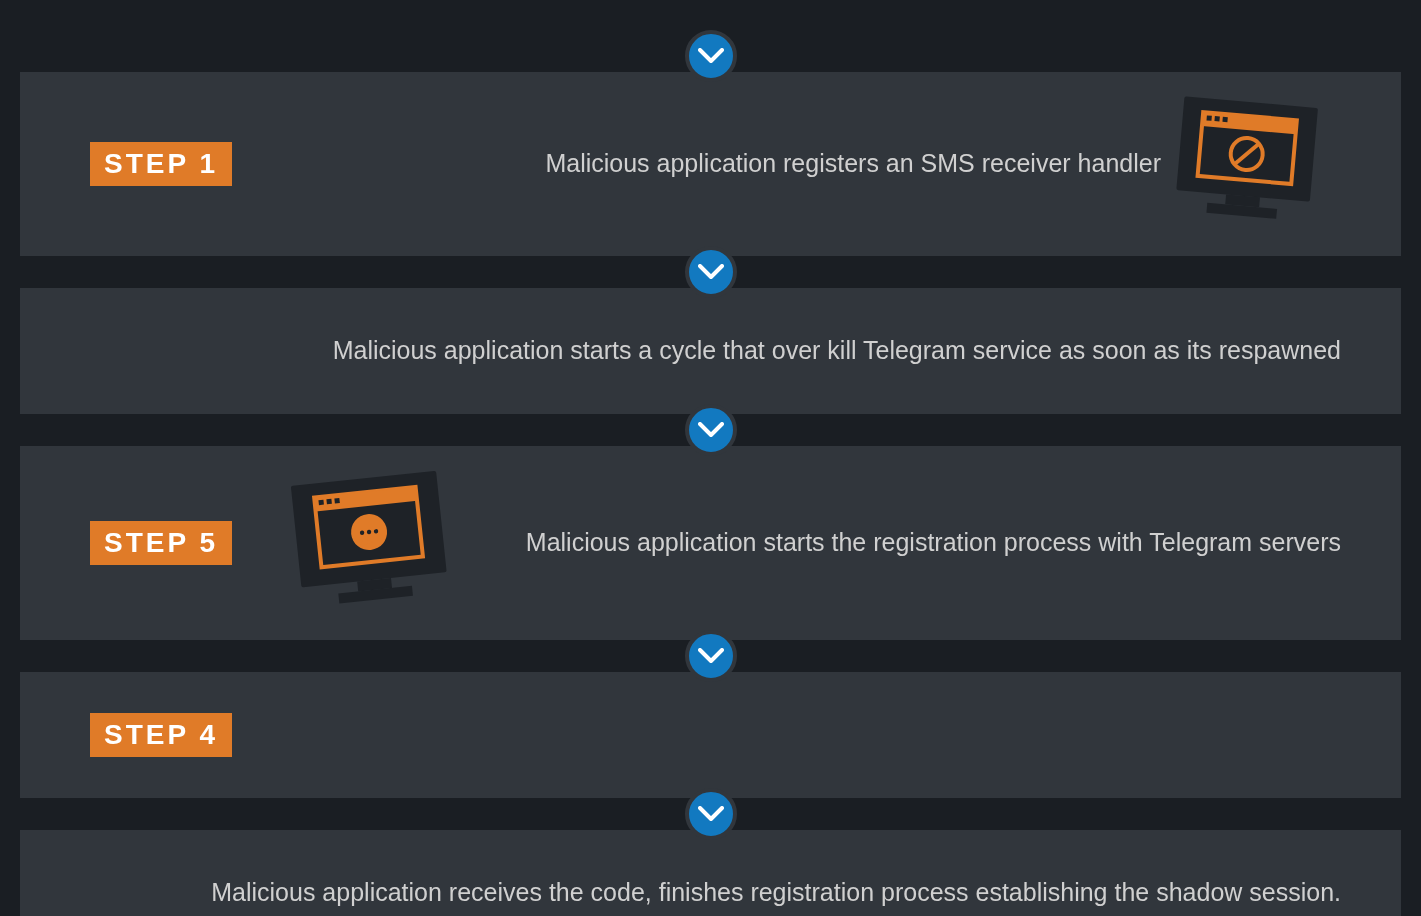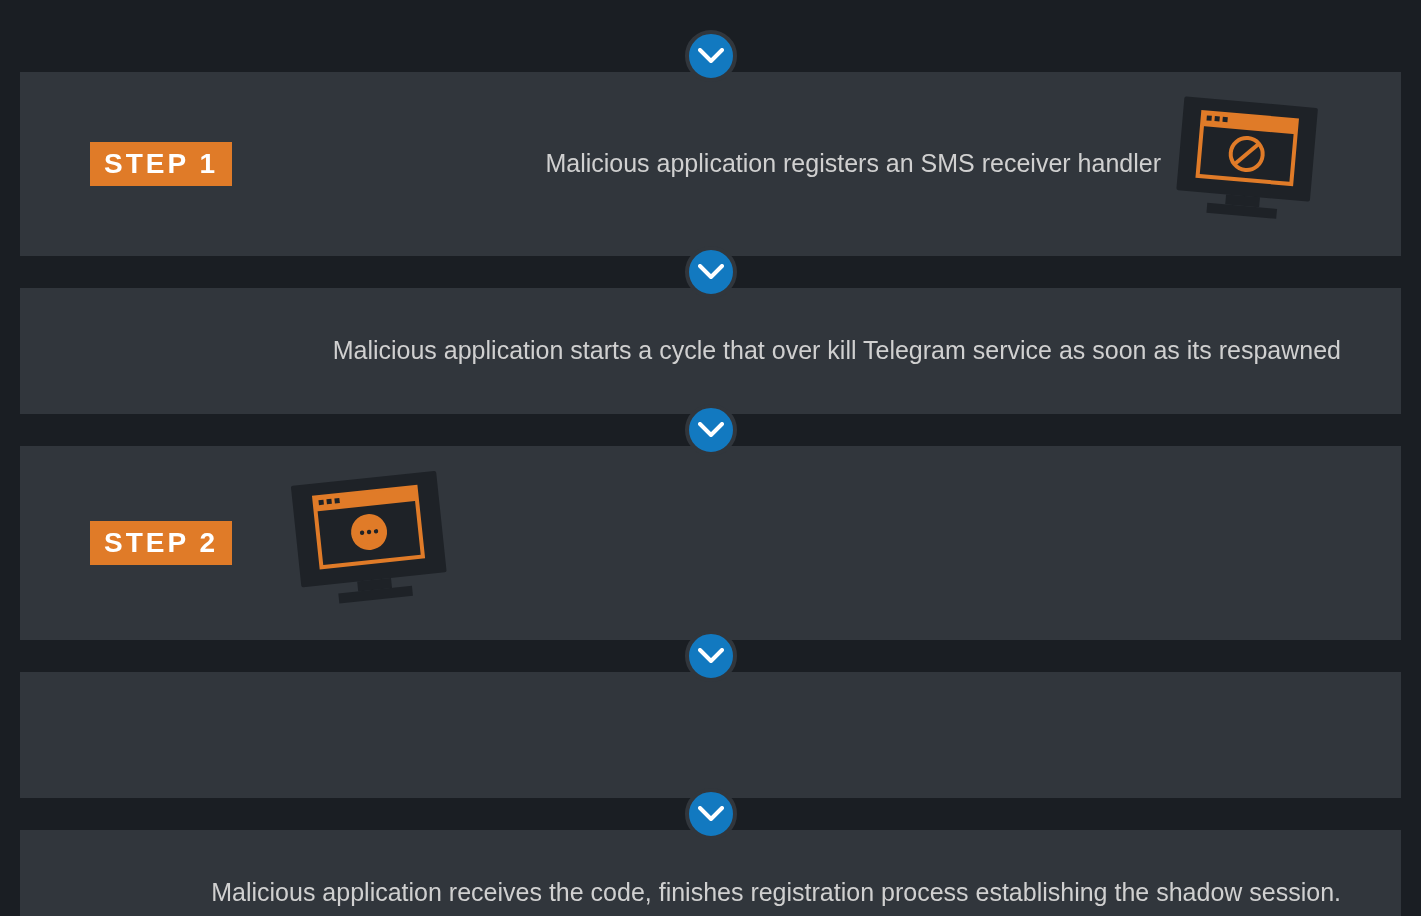--- a/index.html
+++ b/index.html
@@ -121,21 +121,21 @@
     <div class="step-text">Malicious application starts a cycle that over kill Telegram service as soon as its respawned</div>
   </div>
 
   <div class="arrow-circle">
     <svg width="26" height="16" viewBox="0 0 26 16">
         <path d="M2 2 L13 13 L24 2" stroke="#ffffff" stroke-width="4" fill="none" stroke-linecap="round" stroke-linejoin="round"></path>
       </svg>
   </div>
 
   <div class="step-row has-mid-graphic">
-    <div class="step-badge">STEP 2</div>
+    <div class="step-badge">STEP 5</div>
     <div class="graphic-monitor">
       <svg width="190" height="150" viewBox="0 0 190 150">
         <g transform="rotate(-6 95 75)">
           <rect x="22" y="12" width="146" height="102" rx="2" fill="#1e2227"></rect>
           <rect x="78" y="114" width="34" height="10" fill="#1e2227"></rect>
           <rect x="58" y="124" width="74" height="10" fill="#1e2227"></rect>
 
           <rect x="44" y="26" width="102" height="70" fill="none" stroke="#e07b28" stroke-width="4"></rect>
           <rect x="44" y="26" width="102" height="14" fill="#e07b28"></rect>
           <rect x="48" y="29" width="5" height="5" fill="#1e2227"></rect>
@@ -143,29 +143,31 @@
           <rect x="64" y="29" width="5" height="5" fill="#1e2227"></rect>
 
           <circle cx="95" cy="66" r="18" fill="#e07b28"></circle>
           <path d="M84 80 L89 72 L98 76 Z" fill="#e07b28"></path>
           <circle cx="88" cy="66" r="2.2" fill="#1e2227"></circle>
           <circle cx="95" cy="66" r="2.2" fill="#1e2227"></circle>
           <circle cx="102" cy="66" r="2.2" fill="#1e2227"></circle>
         </g>
       </svg>
     </div>
+    <div class="step-text">Malicious application starts the registration process with Telegram servers</div>
   </div>
 
   <div class="arrow-circle">
     <svg width="26" height="16" viewBox="0 0 26 16">
         <path d="M2 2 L13 13 L24 2" stroke="#ffffff" stroke-width="4" fill="none" stroke-linecap="round" stroke-linejoin="round"></path>
       </svg>
   </div>
 
   <div class="step-row">
+    <div class="step-badge">STEP 4</div>
   </div>
 
   <div class="arrow-circle">
     <svg width="26" height="16" viewBox="0 0 26 16">
         <path d="M2 2 L13 13 L24 2" stroke="#ffffff" stroke-width="4" fill="none" stroke-linecap="round" stroke-linejoin="round"></path>
       </svg>
   </div>
 
   <div class="step-row">
     <div class="step-text">Malicious application receives the code, finishes registration process establishing the shadow session.</div>

